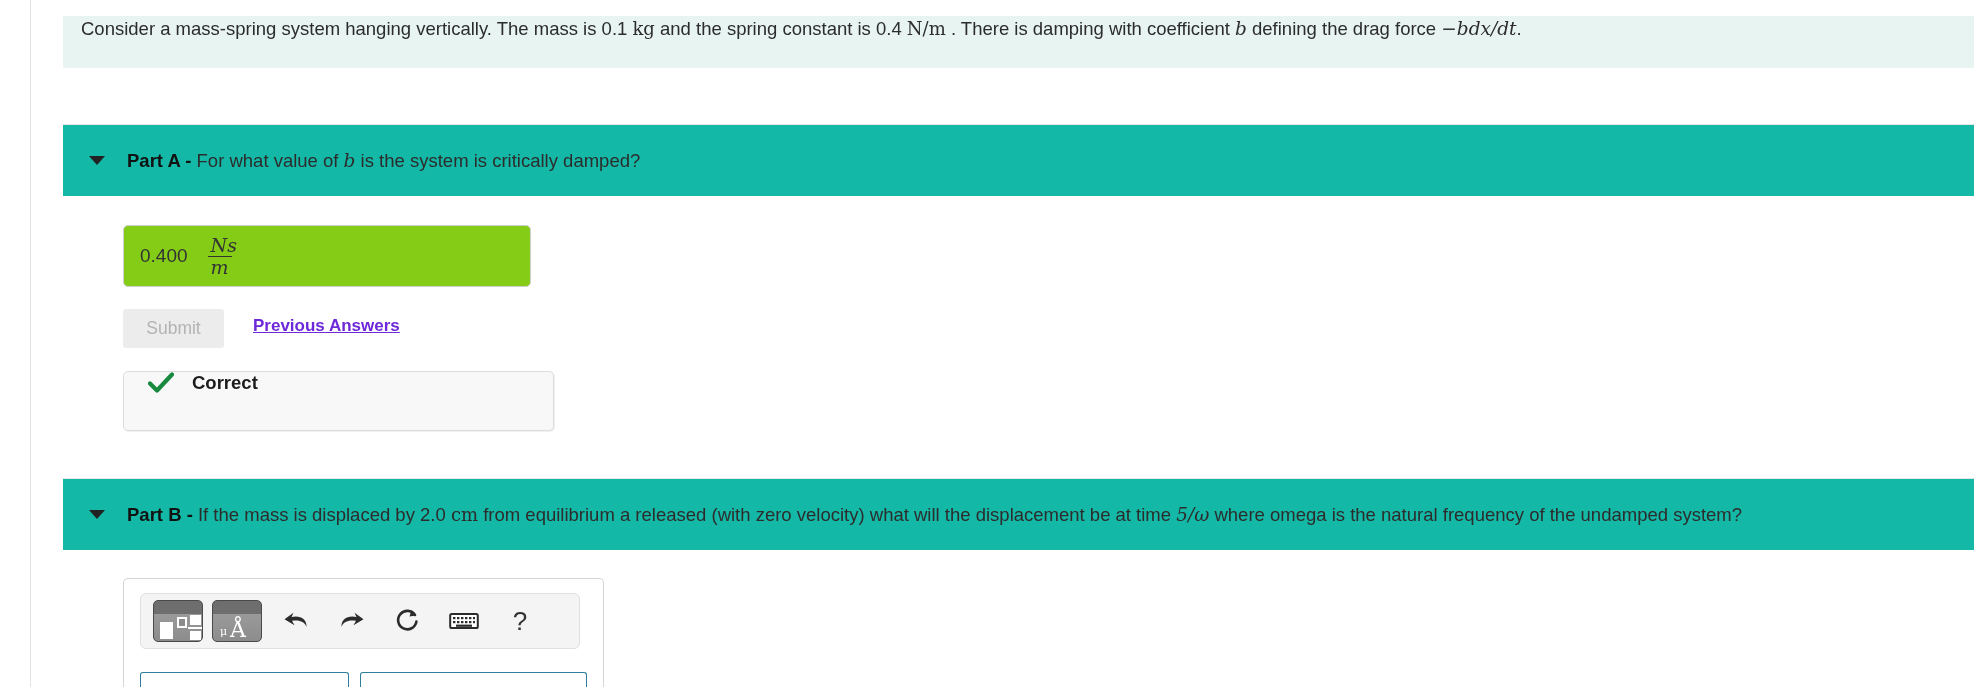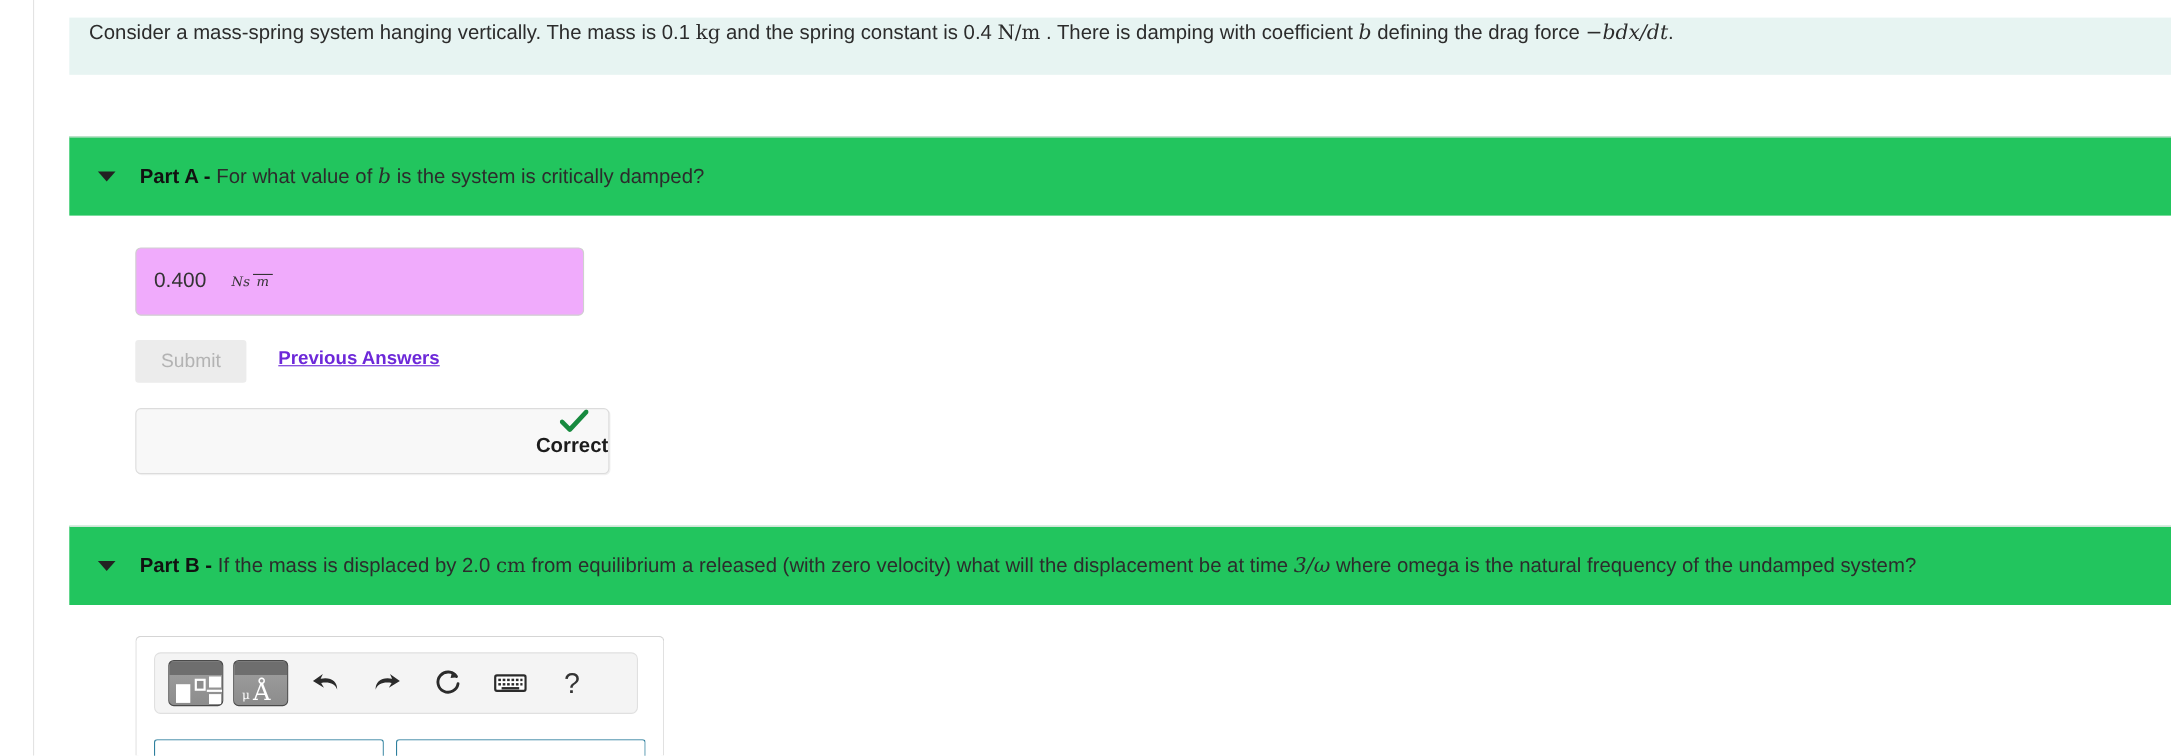--- a/index.html
+++ b/index.html
@@ -51,21 +51,21 @@
     line-height: 26px;
     color: #2c2c2c;
     white-space: nowrap;
   }
 
   
   .part-band {
     position: absolute;
     left: 63px;
     right: 0;
-    background: #22c55e;
+    background: #14b8a6;
     border-top: 1px solid #e6e6e6;
     box-sizing: border-box;
     display: flex;
     align-items: center;
   }
   #part-a-band { top: 124px; height: 72px; }
   #part-b-band { top: 478px; height: 72px; }
 
   .caret {
     width: 0;
@@ -100,39 +100,39 @@
 
   
   .answer-box {
     position: absolute;
     left: 123px;
     top: 225px;
     width: 408px;
     height: 62px;
     border: 1px solid #cfcfcf;
     border-radius: 5px;
-    background: #f0abfc;
+    background: #84cc16;
     box-sizing: border-box;
     display: flex;
     align-items: center;
     padding-left: 16px;
   }
   .answer-value {
     font-size: 19px;
     color: #333333;
   }
   .unit-frac {
     display: inline-flex;
-    flex-direction: row;
-    align-items: flex-end;
+    flex-direction: column;
+    align-items: flex-start;
     margin-left: 20px;
     font-family: "DejaVu Serif", "Liberation Serif", serif;
     font-style: italic;
     line-height: 1.08;
-    font-size: 12px;
+    font-size: 19px;
     color: #333333;
   }
   .unit-frac .num { padding: 0 3px; }
   .unit-frac .den { padding: 0 3px; border-top: 1.4px solid #333333; }
 
   
   .submit-btn {
     position: absolute;
     left: 123px;
     top: 309px;
@@ -163,23 +163,22 @@
     position: absolute;
     left: 123px;
     top: 371px;
     width: 431px;
     height: 60px;
     background: #f8f8f8;
     border: 1px solid #dcdcdc;
     border-radius: 5px;
     box-sizing: border-box;
     display: flex;
-    align-items: flex-end;
+    align-items: flex-start;
     box-shadow: 1px 1px 0 rgba(0,0,0,0.06);
-    flex-direction: column;
   }
   .check-icon {
     margin-left: 24px;
     margin-right: 18px;
     display: inline-flex;
     align-items: center;
   }
   .correct-label {
     font-size: 18.5px;
     font-weight: bold;
@@ -318,21 +317,21 @@
     <span class="correct-label">Correct</span>
   </div>
 
   <div class="part-band" id="part-b-band">
     <div class="caret"></div>
     <div class="part-text">
       <span class="part-label">Part B -</span>
       <span>If the mass is displaced by 2.0</span>
       <span class="mth-up">cm</span>
       <span>from equilibrium a released (with zero velocity) what will the displacement be at time</span>
-      <span class="mth-i">3/ω</span>
+      <span class="mth-i">5/ω</span>
       <span>where omega is the natural frequency of the undamped system?</span>
     </div>
   </div>
 
   <div class="editor-panel">
 
     <div class="toolbar">
 
       <div class="tb-tile first">
         <span class="tmpl-a"></span>

